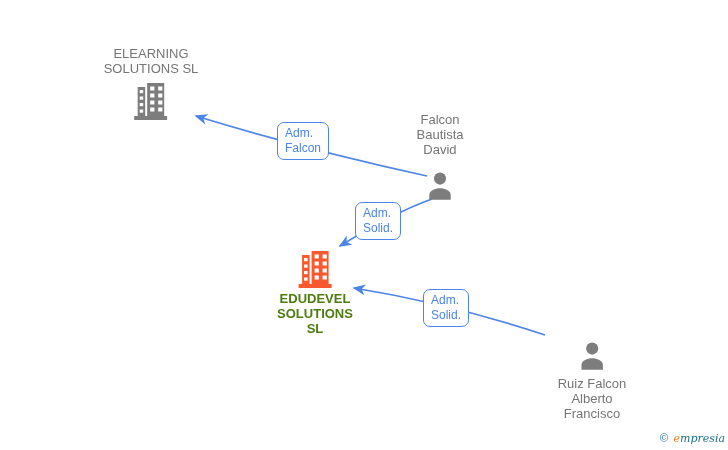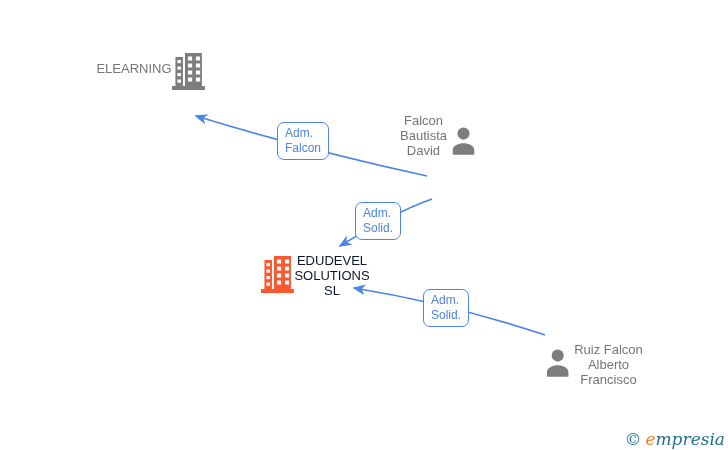--- a/index.html
+++ b/index.html
@@ -4,40 +4,40 @@
 <style>
   html,body{margin:0;padding:0;background:#fff;}
   #stage{
     position:relative;width:728px;height:450px;background:#ffffff;
     overflow:hidden;font-family:"Liberation Sans",sans-serif;
   }
   
   #edges{position:absolute;left:0;top:0;width:728px;height:450px;}
   .edge-line{fill:none;stroke:#4d84e8;stroke-width:1.7px;}
   
-  .node{position:absolute;transform:translateX(-50%);display:flex;flex-direction:row;align-items:center;}
+  .node{position:absolute;transform:translateX(-50%);display:flex;flex-direction:column;align-items:center;}
   .node-label{color:#757575;font-size:13px;line-height:15px;text-align:center;white-space:nowrap;}
-  .node-label.bold{font-weight:normal;color:#0f172a;}
+  .node-label.bold{font-weight:bold;color:#4d7c0f;}
   .node-icon{line-height:0;}
   .icon-gray{color:#7d7d7d;}
   .icon-orange{color:#fa582e;}
   .gap6{margin-top:6px;}
   .gap12{margin-top:12px;}
   .gap3{margin-top:3px;}
   
   .edge-label{
     position:absolute;transform:translate(-50%,-50%);
     background:#ffffff;border:1.6px solid #4d84e8;border-radius:7px;
     color:#4d84e8;font-size:12px;line-height:15px;
     padding:3px 7px;white-space:nowrap;
   }
   
   .watermark{
     position:absolute;right:3px;bottom:2px;
-    font-family:"DejaVu Serif",serif;font-style:italic;font-size:17px;line-height:18px;
+    font-family:"DejaVu Serif",serif;font-style:italic;font-size:11px;line-height:18px;
     white-space:nowrap;
   }
   .wm-copy{color:#2a7d9e;font-style:normal;margin-right:4px;}
   .wm-e{color:#f08223;}
   .wm-rest{color:#21708f;}
 </style>
 </head>
 <body>
 
 <div id="stage">
@@ -49,20 +49,21 @@
       </marker>
     </defs>
     <path class="edge-line" d="M 427 176 Q 300 148 196 116" marker-end="url(#arrow)"></path>
     <path class="edge-line" d="M 432 199 Q 395 212 340 246" marker-end="url(#arrow)"></path>
     <path class="edge-line" d="M 545 335 Q 452 304 354 288" marker-end="url(#arrow)"></path>
   </svg>
 
   <div class="node" style="left:151px;top:46px;">
     <div class="node-label">
       <div>ELEARNING</div>
+      <div>SOLUTIONS SL</div>
     </div>
     <div class="node-icon icon-gray gap6">
       <svg width="34" height="38" viewBox="0 0 34 38">
         <g fill="currentColor">
           <rect x="0.5" y="34" width="33" height="4"></rect>
           <rect x="4" y="5" width="7.5" height="29"></rect>
           <rect x="13.5" y="1" width="17" height="33"></rect>
         </g>
         <g fill="#ffffff">
           <rect x="6" y="8" width="3.5" height="3.2"></rect>

